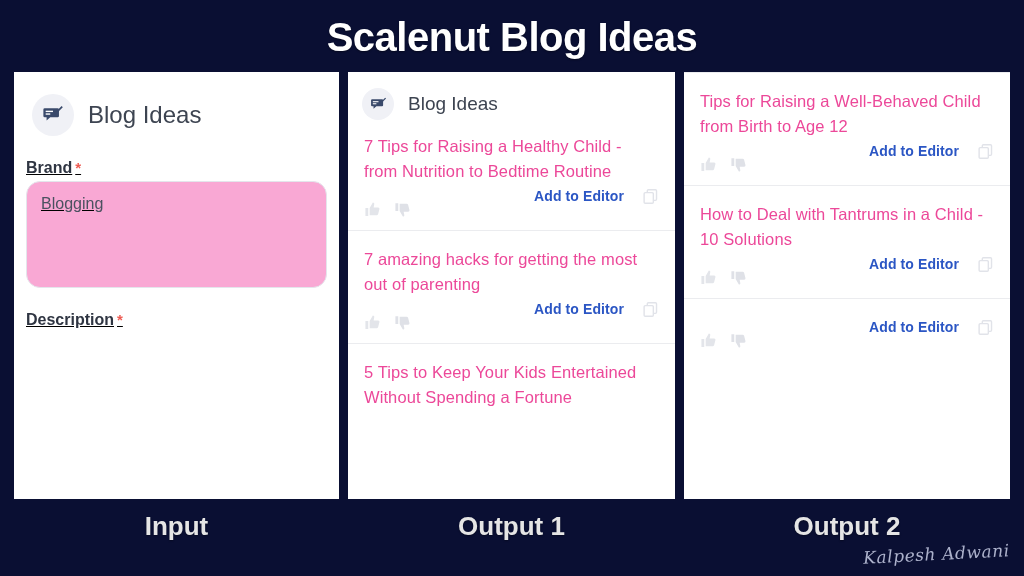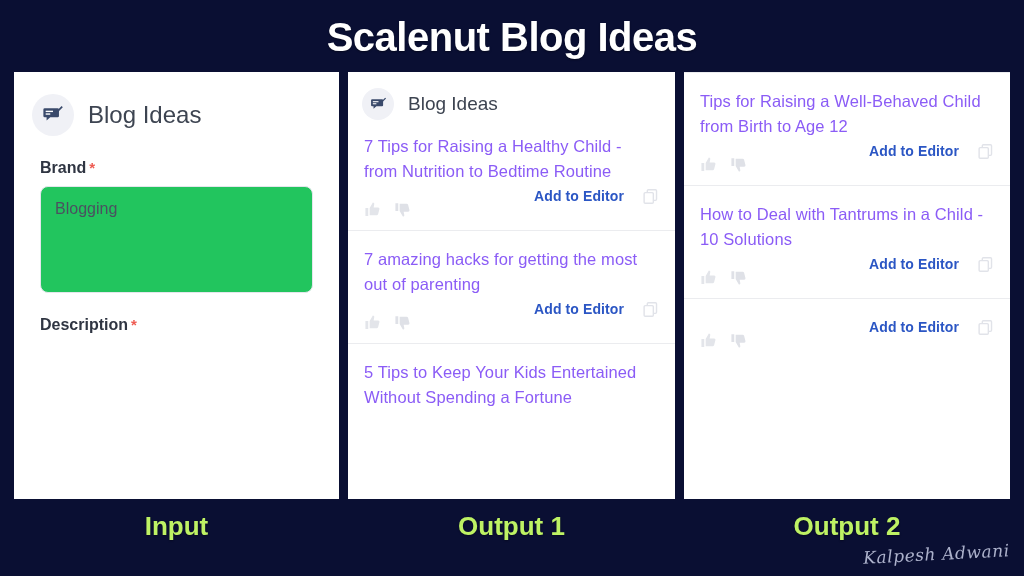--- a/index.html
+++ b/index.html
@@ -64,38 +64,38 @@
   .app-icon-circle svg { display: block; }
 
   .card-title {
     color: #3d4451;
     font-weight: normal;
   }
   #panel-input .card-title   { font-size: 24px; }
   #panel-output1 .card-title { font-size: 19px; }
 
   
-  .form-area { padding: 0 26px; }
+  .form-area { padding: 0 12px; text-decoration: underline; }
   .field-label {
     margin-top: 22px;
     font-size: 16px;
     font-weight: bold;
     color: #2f3542;
     line-height: 20px;
   }
   .req-star {
     color: #ee5b52;
     font-size: 15px;
     margin-left: 3px;
   }
   .textbox {
-    margin-top: 8px;
+    margin-top: 3px;
     border: 1px solid #e4e6ec;
-    border-radius: 8px;
-    background: #22c55e;
+    border-radius: 14px;
+    background: #f9a8d4;
     box-sizing: border-box;
     padding: 12px 14px;
     font-size: 16px;
     color: #4b5160;
     line-height: 20px;
   }
   #brand-textbox { height: 107px; }
   #description-textbox { height: 76px; }
 
   .helper-row {
@@ -115,21 +115,21 @@
   .idea-item {
     padding: 16px 16px 0 16px;
     border-top: 1px solid #ebecef;
   }
   .idea-item.first { border-top: none; }
   #panel-output1 .idea-item.first { padding-top: 14px; }
 
   .idea-text {
     font-size: 16.5px;
     line-height: 25px;
-    color: #8b5cf6;
+    color: #ec4899;
     letter-spacing: 0.1px;
   }
 
   .idea-actions {
     display: flex;
     height: 42px;
     margin-top: 4px;
   }
   .vote-group { display: flex; align-items: center; gap: 13px; }
   .spacer { flex: 1 1 auto; }
@@ -142,21 +142,21 @@
   .copy-icon { margin-left: 18px; display: flex; }
   .icon-faint svg { display: block; }
 
   
   .idea-item.clipped { padding-bottom: 0; }
 
   
   .caption {
     position: absolute;
     top: 508px;
-    color: #bef264;
+    color: #e5e5e5;
     font-size: 26px;
     font-weight: bold;
     text-align: center;
     line-height: 36px;
     text-shadow: 0 1px 2px rgba(0,0,0,0.35);
   }
   #caption-input   { left: 14px;  width: 325px; }
   #caption-output1 { left: 348px; width: 327px; }
   #caption-output2 { left: 684px; width: 326px; }
 

